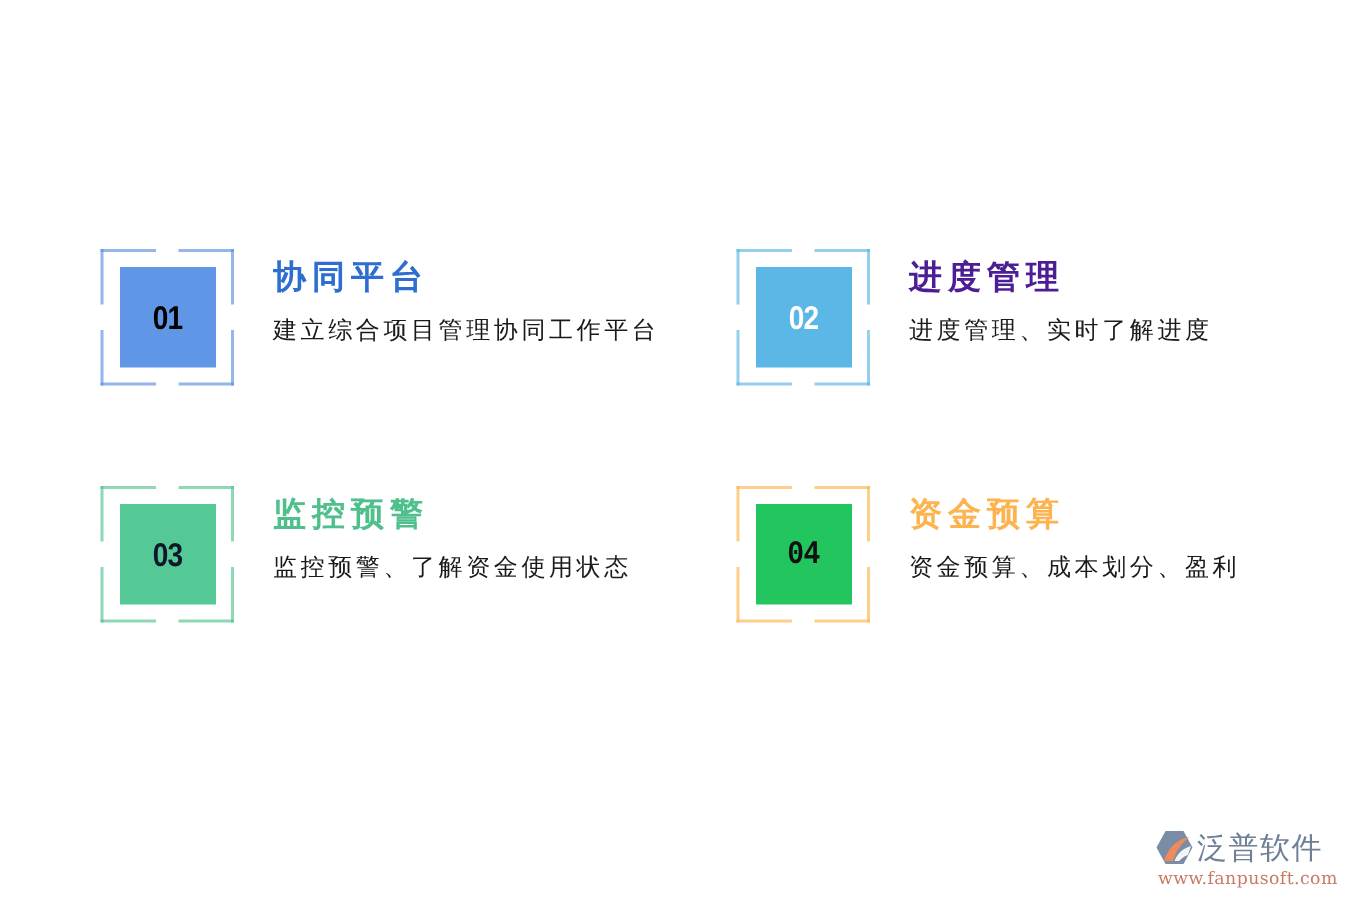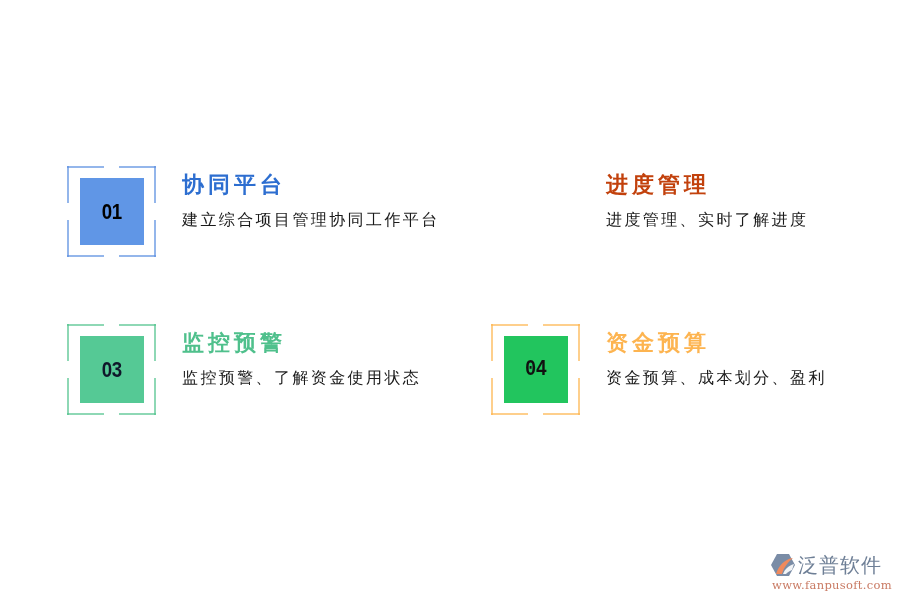--- a/index.html
+++ b/index.html
@@ -88,21 +88,21 @@
     #card-3 { left: 67px; top: 324px; }
     #card-4 { left: 491px; top: 324px; }
 
     
     #card-1 .seg { background: #5b8fe0; }
     #card-1 .numbox { background: #6096e6; color: #000000; }
     #card-1 .title { color: #2d6ed0; }
 
     #card-2 .seg { background: #5ab6e2; }
     #card-2 .numbox { background: #5bb8e6; color: #ffffff; }
-    #card-2 .title { color: #c2410c; }
+    #card-2 .title { color: #4c1d95; }
 
     #card-3 .seg { background: #52c38e; }
     #card-3 .numbox { background: #55c995; color: #0f172a; }
     #card-3 .title { color: #4fc08c; }
 
     #card-4 .seg { background: #fdb54e; }
     #card-4 .numbox { background: #22c55e; color: #111111; font-family: Liberation Mono, monospace; }
     #card-4 .title { color: #fdb450; }
 
     
@@ -156,20 +156,33 @@
     <div class="seg v rb"></div>
     <div class="numbox">
         <span>01</span>
       </div>
   </div>
   <div class="title">协同平台</div>
   <div class="desc">建立综合项目管理协同工作平台</div>
 </div>
 
 <div class="card" id="card-2">
+  <div class="frame">
+    <div class="seg h tl"></div>
+    <div class="seg h tr"></div>
+    <div class="seg h bl"></div>
+    <div class="seg h br"></div>
+    <div class="seg v lt"></div>
+    <div class="seg v lb"></div>
+    <div class="seg v rt"></div>
+    <div class="seg v rb"></div>
+    <div class="numbox">
+        <span>02</span>
+      </div>
+  </div>
   <div class="title">进度管理</div>
   <div class="desc">进度管理、实时了解进度</div>
 </div>
 
 <div class="card" id="card-3">
   <div class="frame">
     <div class="seg h tl"></div>
     <div class="seg h tr"></div>
     <div class="seg h bl"></div>
     <div class="seg h br"></div>

